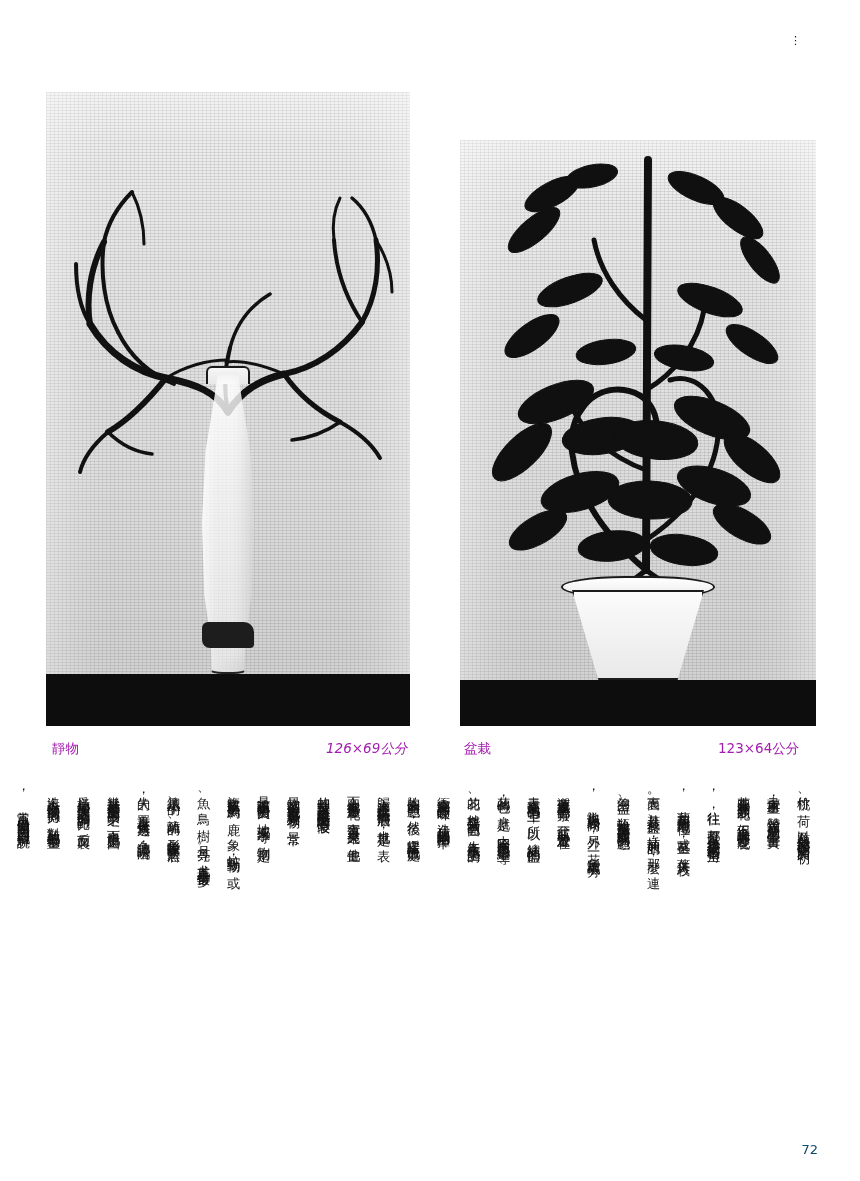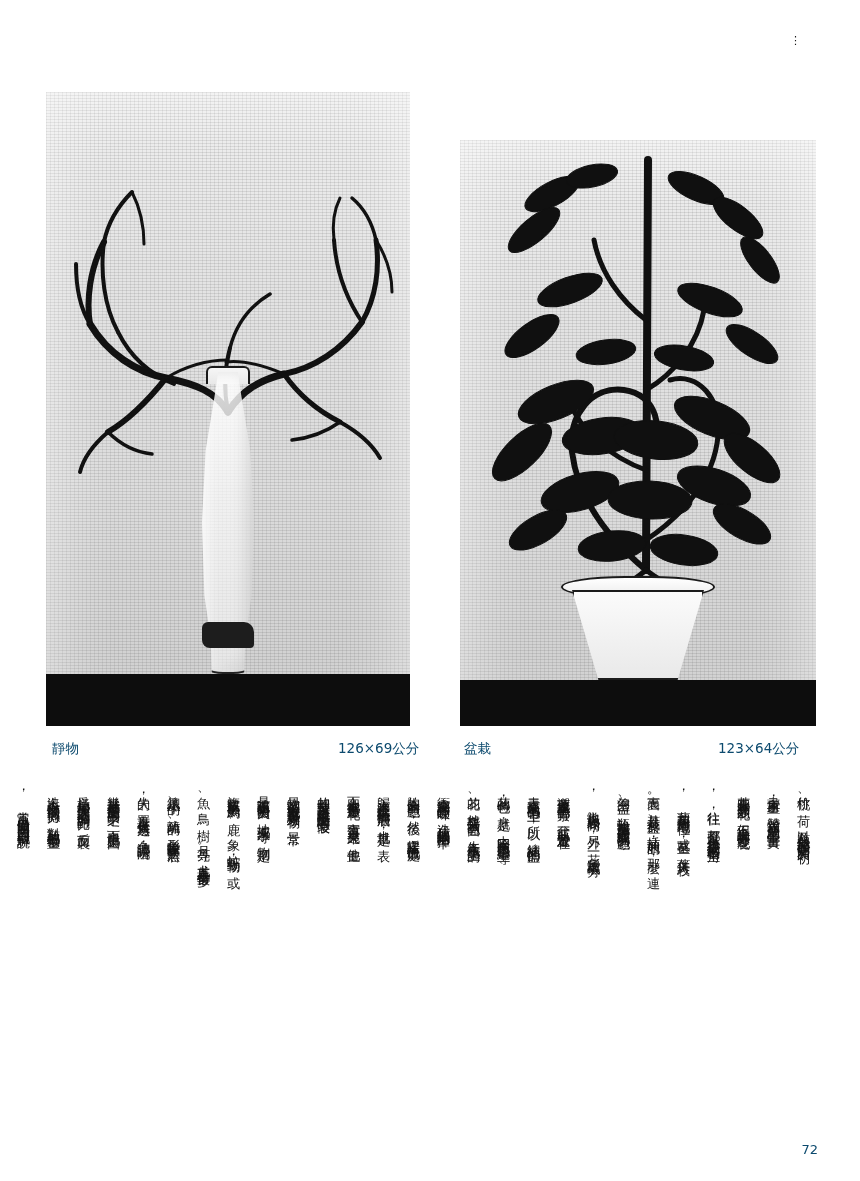--- a/index.html
+++ b/index.html
@@ -152,24 +152,24 @@
     top: 740px;
     width: 770px;
     height: 24px;
     font-size: 13.5px;
   }
   .cap {
     position: absolute;
     top: 0;
     white-space: nowrap;
     font-family: "DejaVu Sans", sans-serif;
-    color: #0c4a6e;
+    color: #a21caf;
   }
   .cap.l-title { left: 6px; }
-  .cap.l-size  { left: 292px; }
+  .cap.l-size  { left: 280px; font-style: italic; }
   .cap.r-title { left: 418px; text-align: right; }
   .cap.r-size  { left: 672px; }
 
   
   .body-text {
     position: absolute;
     left: 42px;
     top: 786px;
     width: 776px;
     height: 360px;

